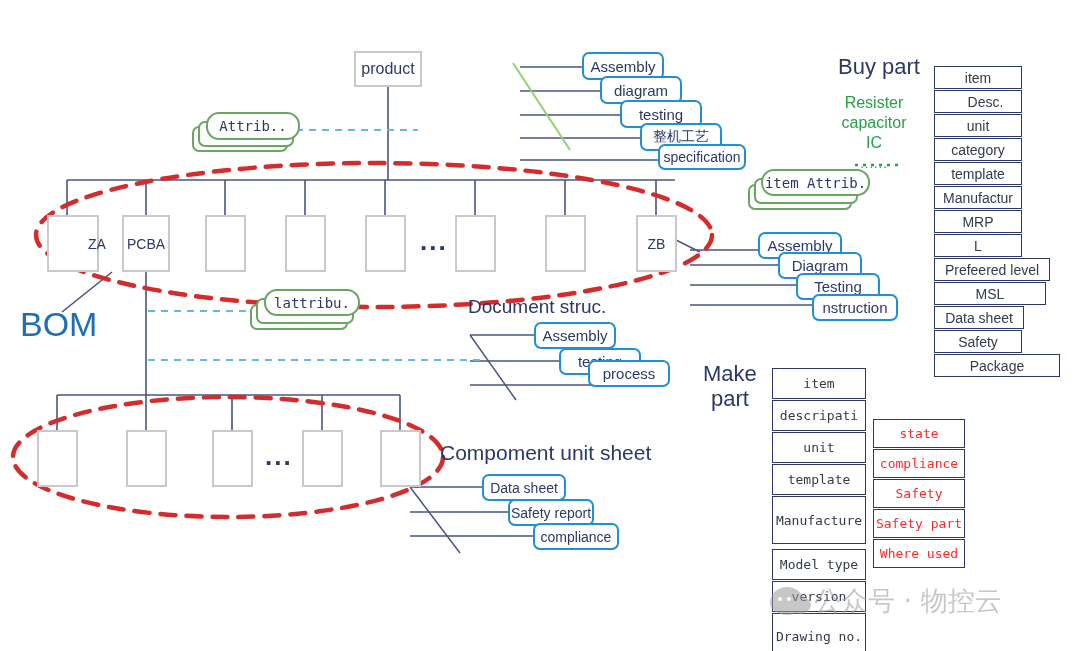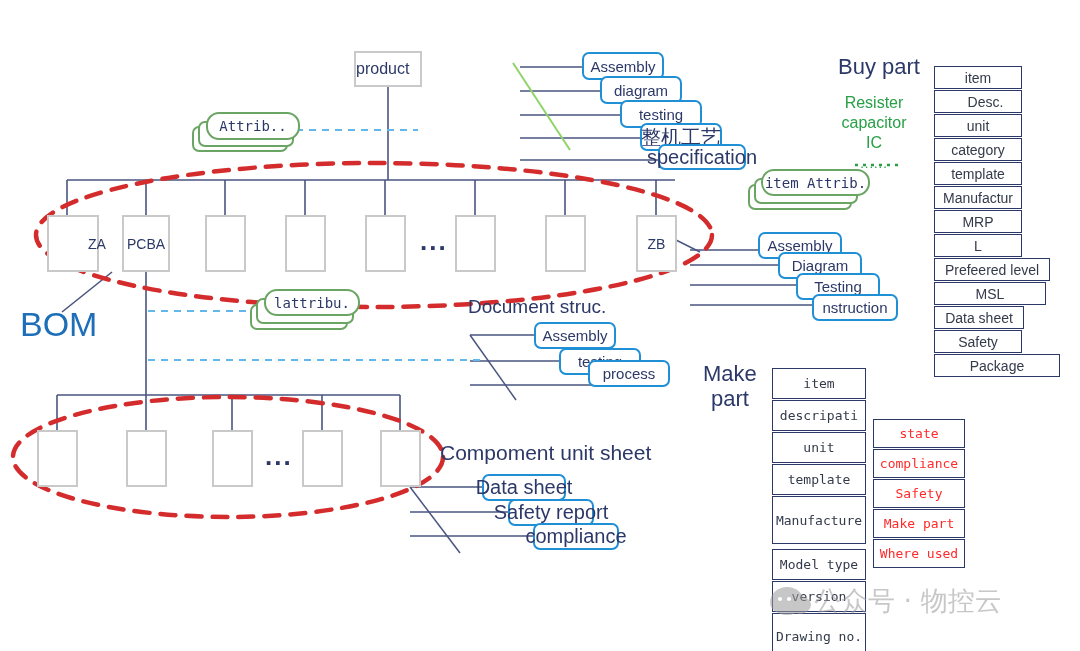--- a/index.html
+++ b/index.html
@@ -10,28 +10,28 @@
 
   
   .abs{position:absolute;box-sizing:border-box;}
 
   
   .bom-box{border:2px solid #c9c9c9;background:#ffffff;
            display:flex;align-items:center;justify-content:center;
            color:#2c3968;font-size:14px;}
 
   .product-box{border:2px solid #c9c9c9;background:#ffffff;
-           display:flex;align-items:center;justify-content:flex-start;
+           display:flex;align-items:center;justify-content:center;
            color:#2c3968;font-size:16px;}
 
   
   .doc-card{border:2.5px solid #1f8fd6;border-radius:7px;background:#ffffff;
             display:flex;align-items:center;justify-content:center;
             color:#2c3968;font-size:15px;white-space:nowrap;}
-  .doc-card.sm{font-size:20px;}
+  .doc-card.sm{font-size:14px;}
 
   
   .attr-stack{}
   .attr-sheet{position:absolute;border:2.5px solid #6aa563;border-radius:7px;
               background:#ffffff;}
   .attr-top{position:absolute;border:2.5px solid #6aa563;border-radius:13px;
             background:#ffffff;display:flex;align-items:center;justify-content:center;
             color:#2c3968;font-size:14px;white-space:nowrap;
             font-family:"DejaVu Sans Mono","Liberation Mono",monospace;}
 
@@ -312,21 +312,21 @@
     <div class="attr-row txt-dark" style="width:94px;height:48px;line-height:17px;text-align:center;white-space:normal;word-break:break-all;">Manufacture</div>
     <div class="attr-row txt-blue" style="width:94px;margin-top:5px;">Model type</div>
     <div class="attr-row txt-blue" style="width:94px;">version</div>
     <div class="attr-row txt-blue" style="width:94px;height:46px;line-height:17px;text-align:center;white-space:normal;">Drawing no.</div>
   </div>
 
   <div class="attr-table tbl-extra" style="left:873px;top:419px;">
     <div class="attr-row txt-red" style="width:92px;">state</div>
     <div class="attr-row txt-red" style="width:92px;">compliance</div>
     <div class="attr-row txt-red" style="width:92px;">Safety</div>
-    <div class="attr-row txt-red" style="width:92px;">Make part</div>
+    <div class="attr-row txt-red" style="width:92px;">Safety part</div>
     <div class="attr-row txt-red" style="width:92px;">Where used</div>
   </div>
 
   <div id="watermark">
     <div class="wm-bubble">
         <i class="a"></i>
         <i class="b"></i>
       </div>
     <div class="wm-text">公众号 · 物控云</div>
   </div>

